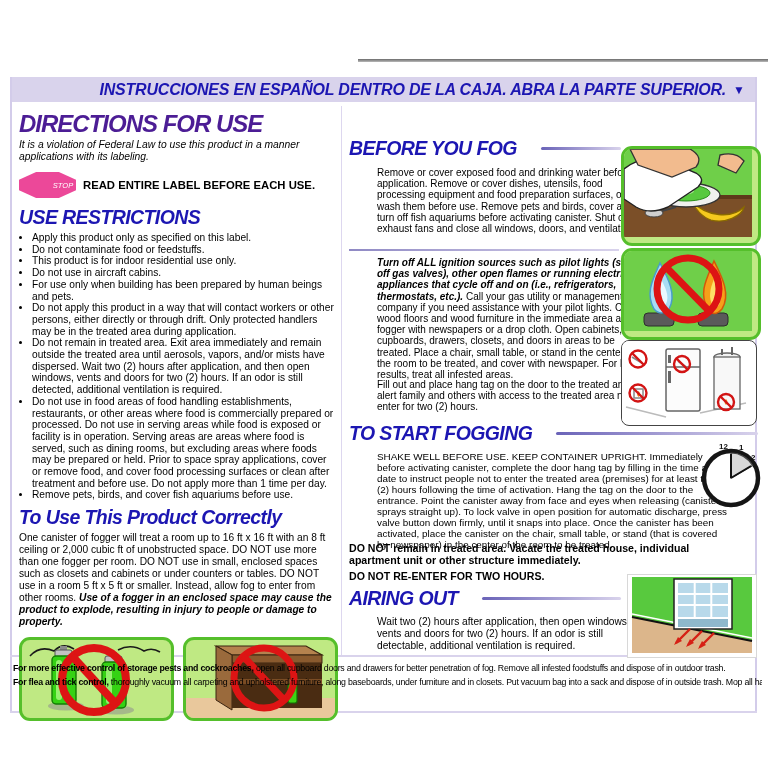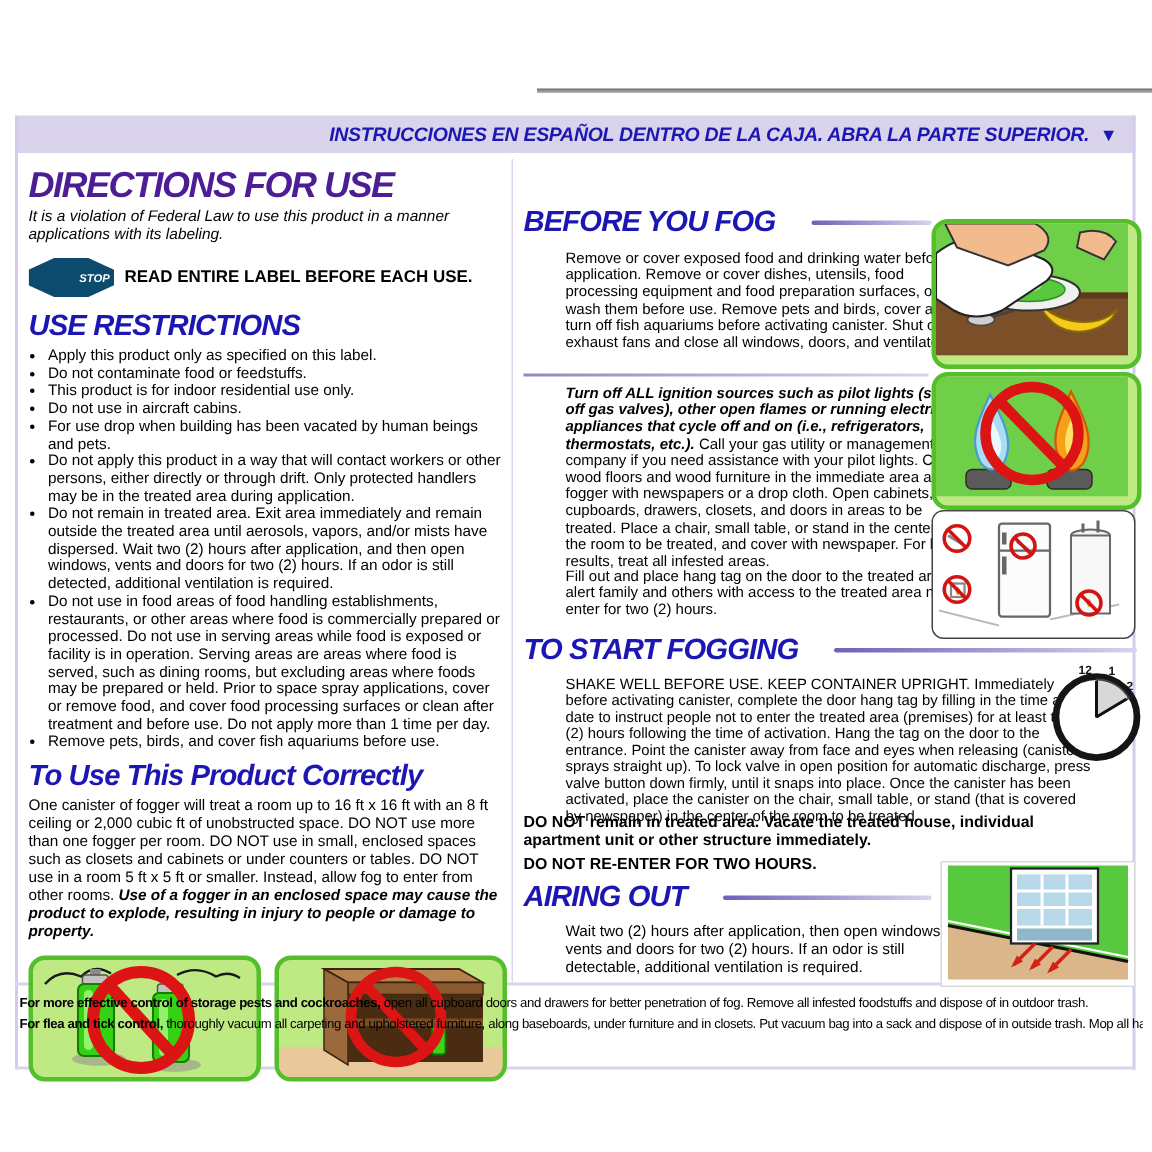--- a/index.html
+++ b/index.html
@@ -3,38 +3,38 @@
 <meta charset="utf-8">
 <style>
   html,body{margin:0;padding:0;background:#fff;}
   .page{position:relative;width:768px;height:768px;background:#fff;overflow:hidden;
         font-family:"Liberation Sans",sans-serif;color:#000;}
   
   .box-top-line{position:absolute;left:358px;right:0;top:59px;height:3px;
         background:linear-gradient(to bottom,#6b6b6b,#b9b9b9);}
   .banner{position:absolute;left:10px;right:11px;top:77px;height:25px;background:#d9d3ec;
         display:flex;align-items:center;justify-content:flex-end;gap:7px;padding-right:12px;box-sizing:border-box;}
-  .banner-text{color:#1c16b2;font-weight:bold;font-style:italic;font-size:13px;letter-spacing:-0.2px;}
+  .banner-text{color:#1c16b2;font-weight:bold;font-style:italic;font-size:16px;letter-spacing:-0.2px;}
   .banner-arrow{color:#1c16b2;font-size:12px;line-height:12px;}
   .vline{position:absolute;top:77px;height:636px;width:1.5px;background:#d3ccea;}
   .vline.left{left:10px;} .vline.right{left:755px;}
   .vline.mid{left:341px;top:106px;height:549px;width:1px;background:#ddd7ef;}
   .hline{position:absolute;left:10px;right:11px;height:1.5px;background:#d9d3ec;}
   .hline.pre-footer{top:655px;} .hline.bottom{top:711px;height:2px;}
   
   .h1{color:#4c1d95;font-style:italic;font-weight:bold;font-size:24px;line-height:25px;letter-spacing:-1px;}
   .h2{color:#1c16b2;font-style:italic;font-weight:bold;font-size:19.5px;line-height:21px;letter-spacing:-0.6px;}
   .bi{font-weight:bold;font-style:italic;}
   
   .left-col{position:absolute;left:19px;top:111px;width:319px;}
   .violation{font-style:italic;font-size:10.3px;line-height:12px;margin-top:3px;}
   .stop-row{display:flex;align-items:center;gap:7px;margin-top:9px;}
-  .stop-octagon{width:26px;height:26px;flex:0 0 26px;background:#0c4a6e;
+  .stop-octagon{width:26px;height:26px;flex:0 0 26px;background:#ec4899;
         clip-path:polygon(30% 0,70% 0,100% 30%,100% 70%,70% 100%,30% 100%,0 70%,0 30%);
-        color:#fff;font-weight:bold;font-style:italic;font-size:7.5px;
+        color:#fff;font-weight:normal;font-style:italic;font-size:7.5px;
         display:flex;align-items:center;justify-content:center;padding-left:31px;}
   .stop-text{font-weight:bold;font-size:11.3px;}
   .mt9{margin-top:9px;} .mt6{margin-top:6px;}
   ul.bullets{margin:4px 0 0 0;padding-left:13px;font-size:10.2px;line-height:11.7px;}
   ul.bullets li{margin:0;padding:0;}
   .body-text{font-size:10.2px;line-height:12px;margin-top:4px;}
   .img-row{display:flex;gap:9px;margin-top:9px;}
   .green-frame{border:3px solid #55bf2b;border-radius:11px;background:#bfe983;overflow:hidden;line-height:0;}
   .gf-left{width:150px;height:78px;}
   
@@ -79,21 +79,21 @@
       <span class="stop-octagon">STOP</span>
       <span class="stop-text">READ ENTIRE LABEL BEFORE EACH USE.</span>
     </div>
 
     <div class="h2 mt9">USE RESTRICTIONS</div>
     <ul class="bullets">
       <li>Apply this product only as specified on this label.</li>
       <li>Do not contaminate food or feedstuffs.</li>
       <li>This product is for indoor residential use only.</li>
       <li>Do not use in aircraft cabins.</li>
-      <li>For use drop when building has been vacated by human beings and pets.</li>
+      <li>For use only when building has been prepared by human beings and pets.</li>
       <li>Do not apply this product in a way that will contact workers or other persons, either directly or through drift. Only protected handlers may be in the treated area during application.</li>
       <li>Do not remain in treated area. Exit area immediately and remain outside the treated area until aerosols, vapors, and/or mists have dispersed. Wait two (2) hours after application, and then open windows, vents and doors for two (2) hours. If an odor is still detected, additional ventilation is required.</li>
       <li>Do not use in food areas of food handling establishments, restaurants, or other areas where food is commercially prepared or processed. Do not use in serving areas while food is exposed or facility is in operation. Serving areas are areas where food is served, such as dining rooms, but excluding areas where foods may be prepared or held. Prior to space spray applications, cover or remove food, and cover food processing surfaces or clean after treatment and before use. Do not apply more than 1 time per day.</li>
       <li>Remove pets, birds, and cover fish aquariums before use.</li>
     </ul>
 
     <div class="h2 mt6">To Use This Product Correctly</div>
     <div class="body-text"><span>One canister of fogger will treat a room up to 16 ft x 16 ft with an 8 ft ceiling or 2,000 cubic ft of unobstructed space. DO NOT use more than one fogger per room. DO NOT use in small, enclosed spaces such as closets and cabinets or under counters or tables. DO NOT use in a room 5 ft x 5 ft or smaller. Instead, allow fog to enter from other rooms. </span><span class="bi">Use of a fogger in an enclosed space may cause the product to explode, resulting in injury to people or damage to property.</span></div>
 
     <div class="img-row">

